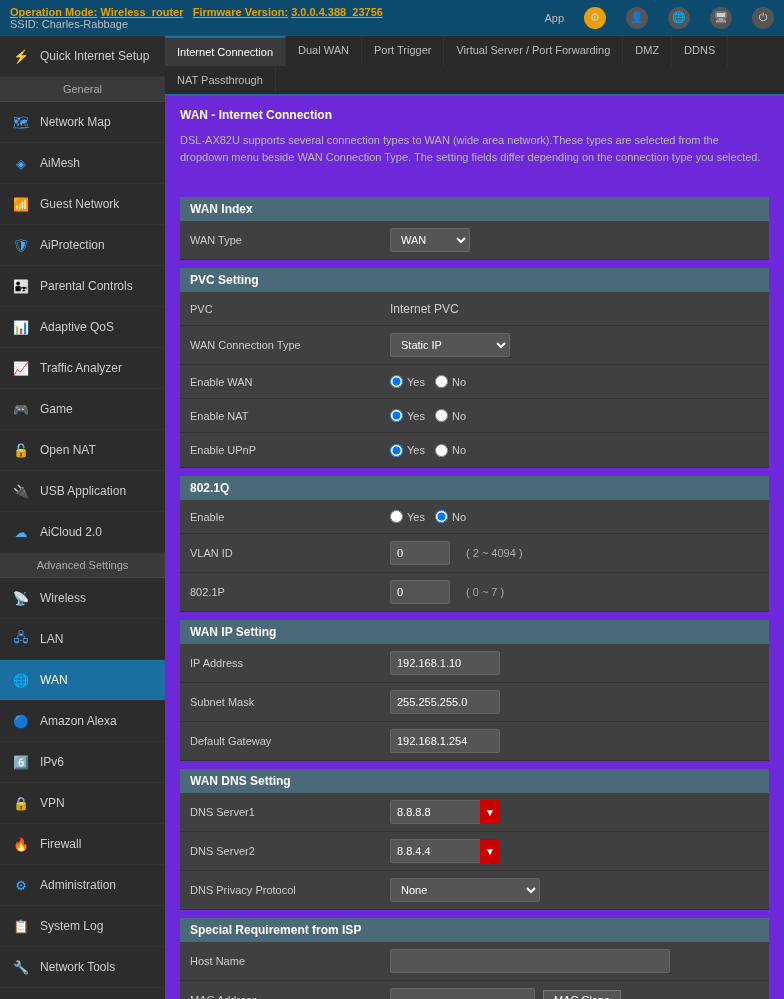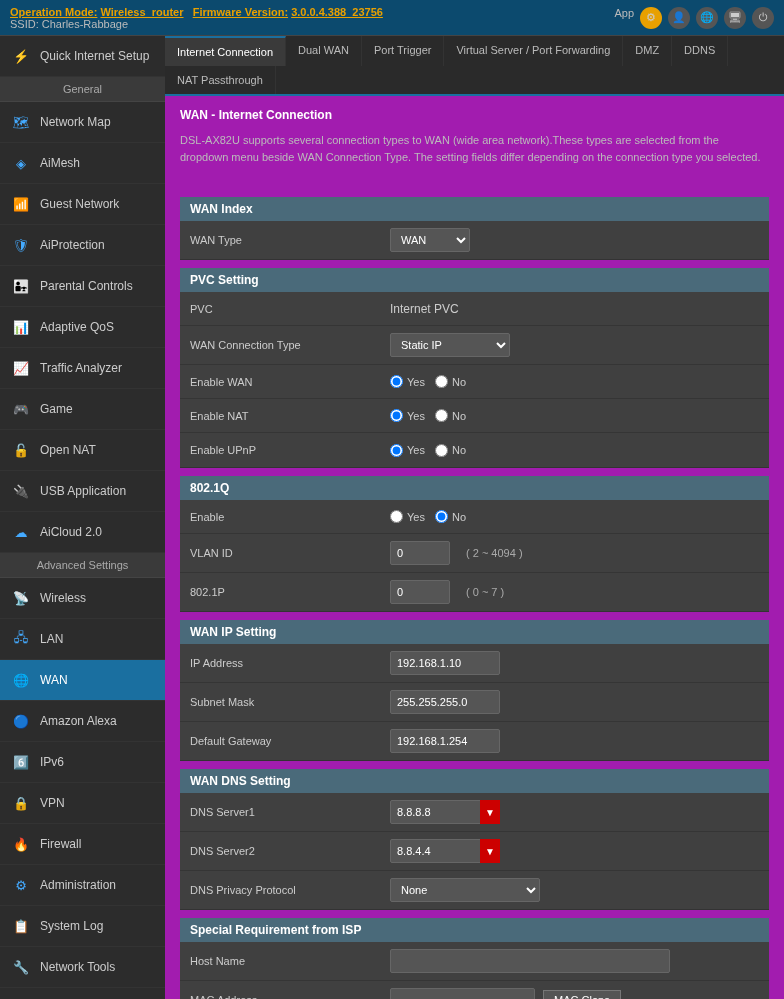--- a/index.html
+++ b/index.html
@@ -4,36 +4,36 @@
   <style>
     * { box-sizing: border-box; margin: 0; padding: 0; }
     body { font-family: Arial, sans-serif; font-size: 12px; background: #1a1a1a; color: #ccc; width: 784px; height: 999px; overflow: hidden; display: flex; flex-direction: column; }
 
     
     .top-bar { background: #0c4a6e; padding: 4px 10px; display: flex; align-items: center; justify-content: space-between; border-bottom: 1px solid #444; min-height: 36px; }
     .top-bar-left { display: flex; flex-direction: column; font-size: 11px; color: #bbb; }
     .top-bar-left .mode { font-weight: bold; }
     .top-bar-left .mode span { color: #e8a000; text-decoration: underline; }
     .top-bar-left .ssid { color: #bbb; }
-    .top-bar-right { display: flex; align-items: flex-start; gap: 6px; }
+    .top-bar-right { display: flex; align-items: center; gap: 20px; }
     .top-bar-right .icon-btn { width: 22px; height: 22px; background: #555; border-radius: 50%; display: flex; align-items: center; justify-content: center; color: #ccc; font-size: 11px; cursor: pointer; }
 
     
     .main-layout { display: flex; flex: 1; overflow: hidden; }
 
     
     .sidebar { width: 165px; background: #2c2c2c; overflow-y: auto; flex-shrink: 0; }
     .sidebar-item { display: flex; align-items: center; gap: 8px; padding: 9px 10px; cursor: pointer; color: #ccc; border-bottom: 1px solid #333; }
     .sidebar-item.active { background: #1a6fa0; color: #fff; }
     .sidebar-item .icon { width: 22px; height: 22px; border-radius: 4px; display: flex; align-items: center; justify-content: center; font-size: 13px; flex-shrink: 0; }
     .sidebar-item .label { font-size: 12px; }
     .sidebar-section { background: #3a3a3a; padding: 6px 10px; font-size: 11px; color: #aaa; border-bottom: 1px solid #444; text-align: center; }
 
     
-    .content-area { flex: 1; background: #a21caf; overflow-y: auto; display: flex; flex-direction: column; }
+    .content-area { flex: 1; background: #6d28d9; overflow-y: auto; display: flex; flex-direction: column; }
 
     
     .tab-bar { display: flex; background: #2a2a2a; border-bottom: 2px solid #1a6fa0; flex-wrap: wrap; }
     .tab { padding: 8px 12px; cursor: pointer; color: #bbb; font-size: 11px; border-right: 1px solid #333; white-space: nowrap; }
     .tab.active { background: #3a3a3a; color: #fff; border-top: 2px solid #1a6fa0; }
 
     
     .page-content { padding: 12px 15px; flex: 1; }
     .page-title { font-size: 12px; color: #fff; margin-bottom: 10px; font-weight: bold; }
     .page-desc { font-size: 11px; color: #bbb; margin-bottom: 32px; line-height: 1.5; }

